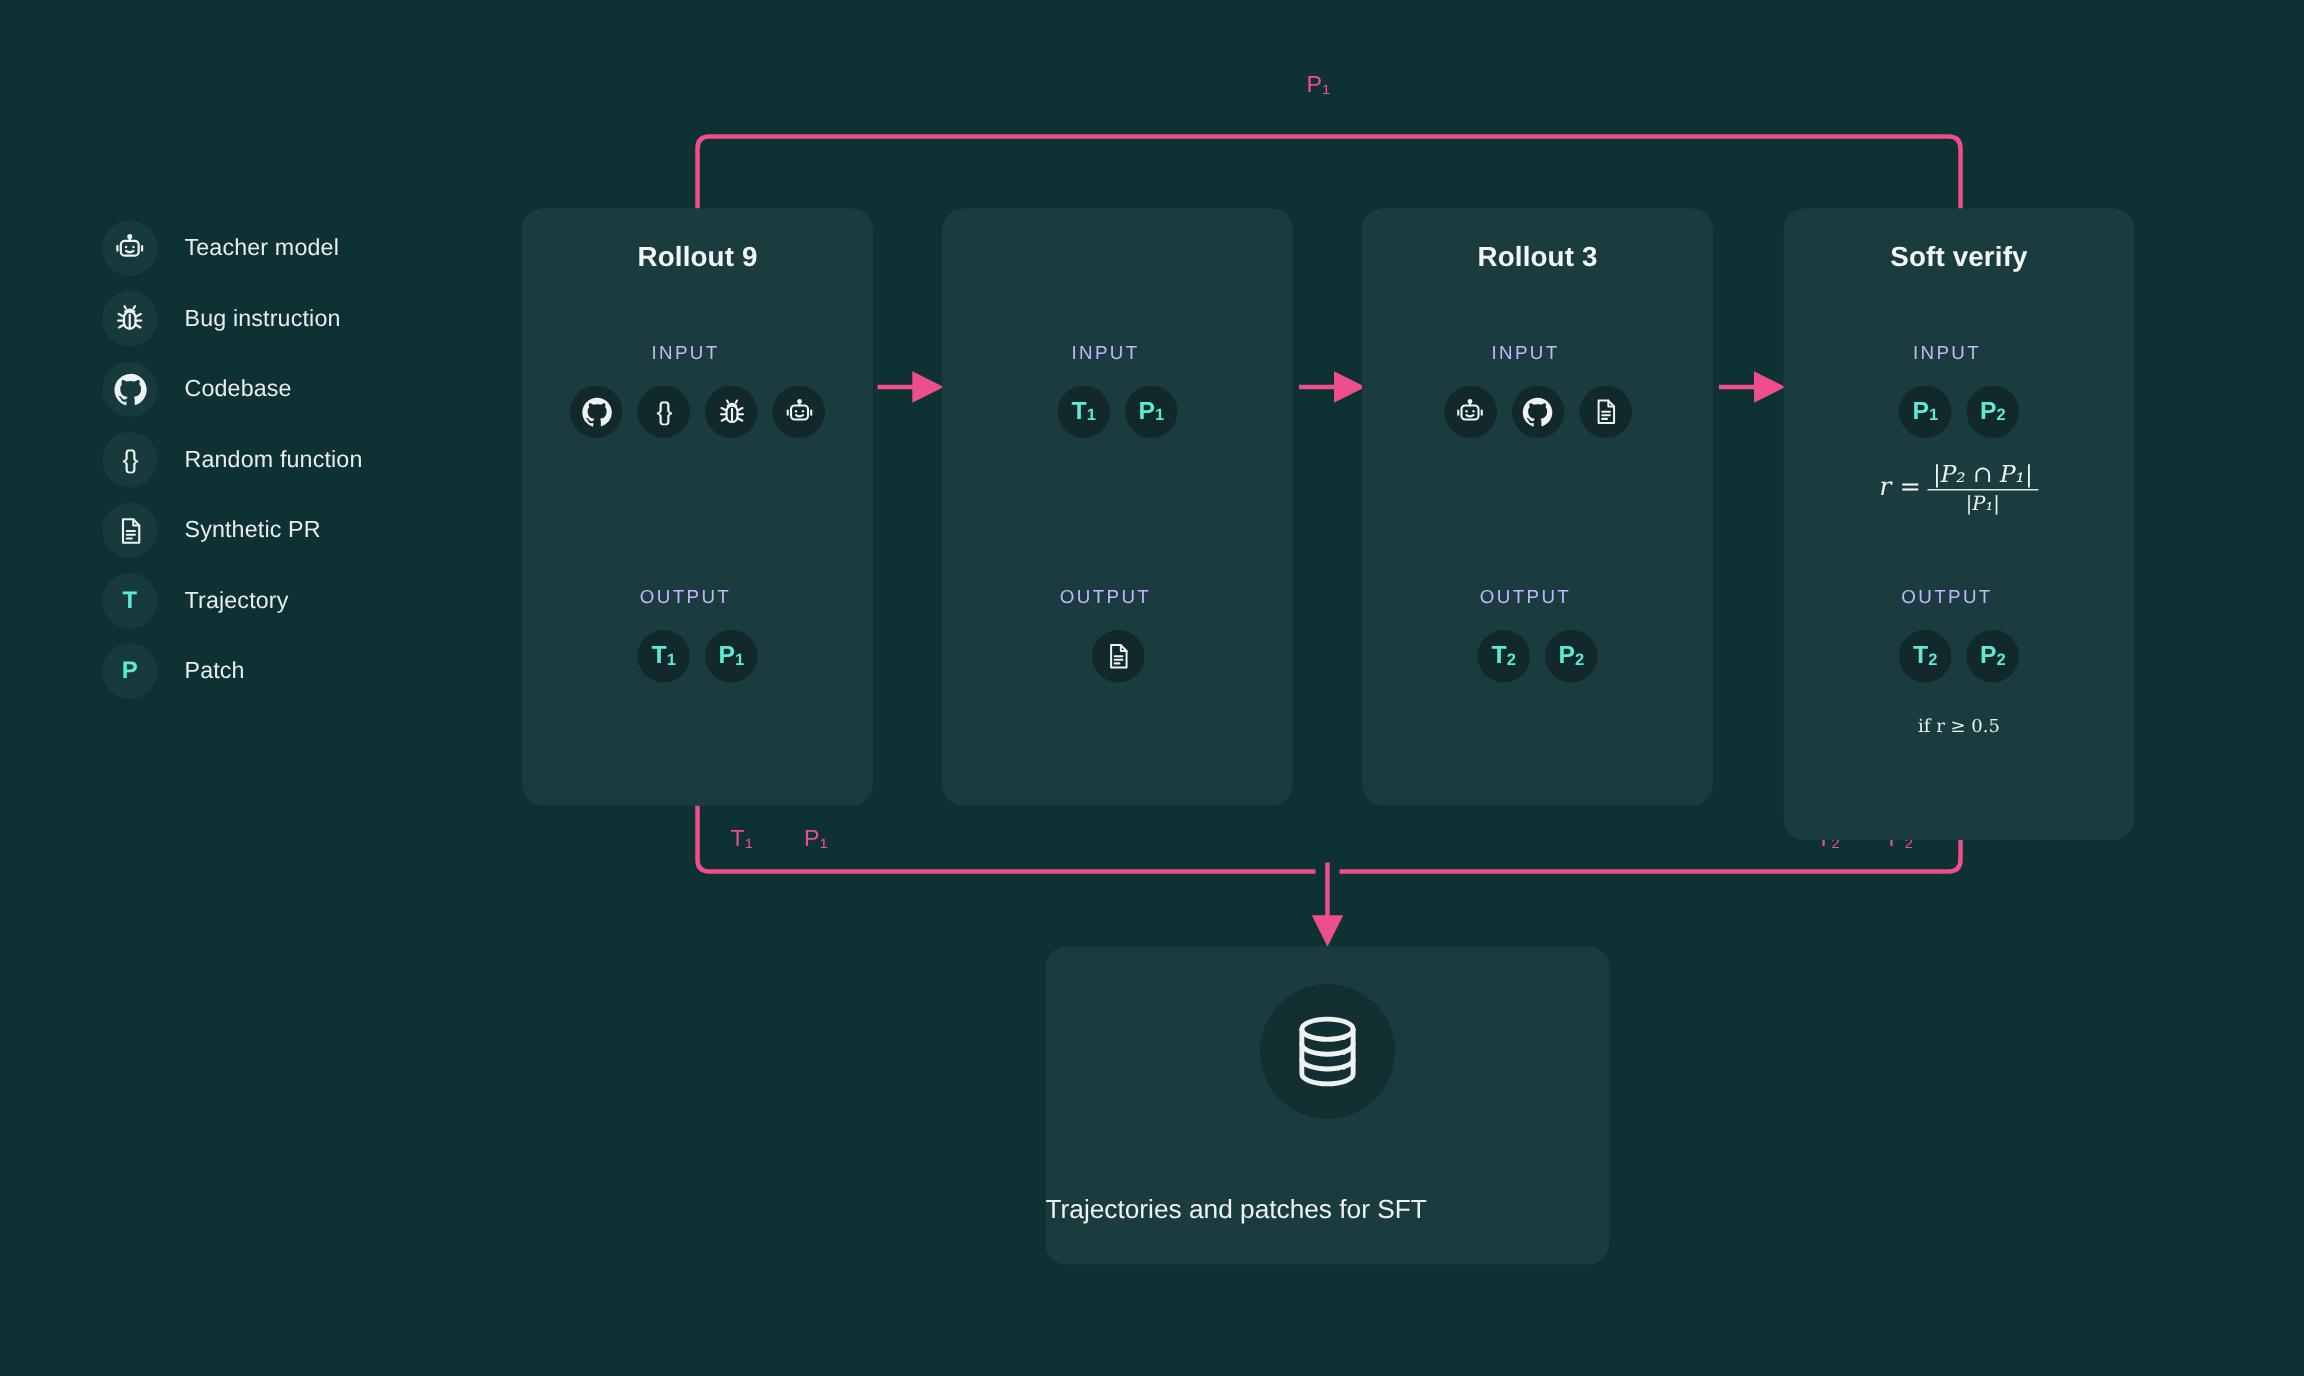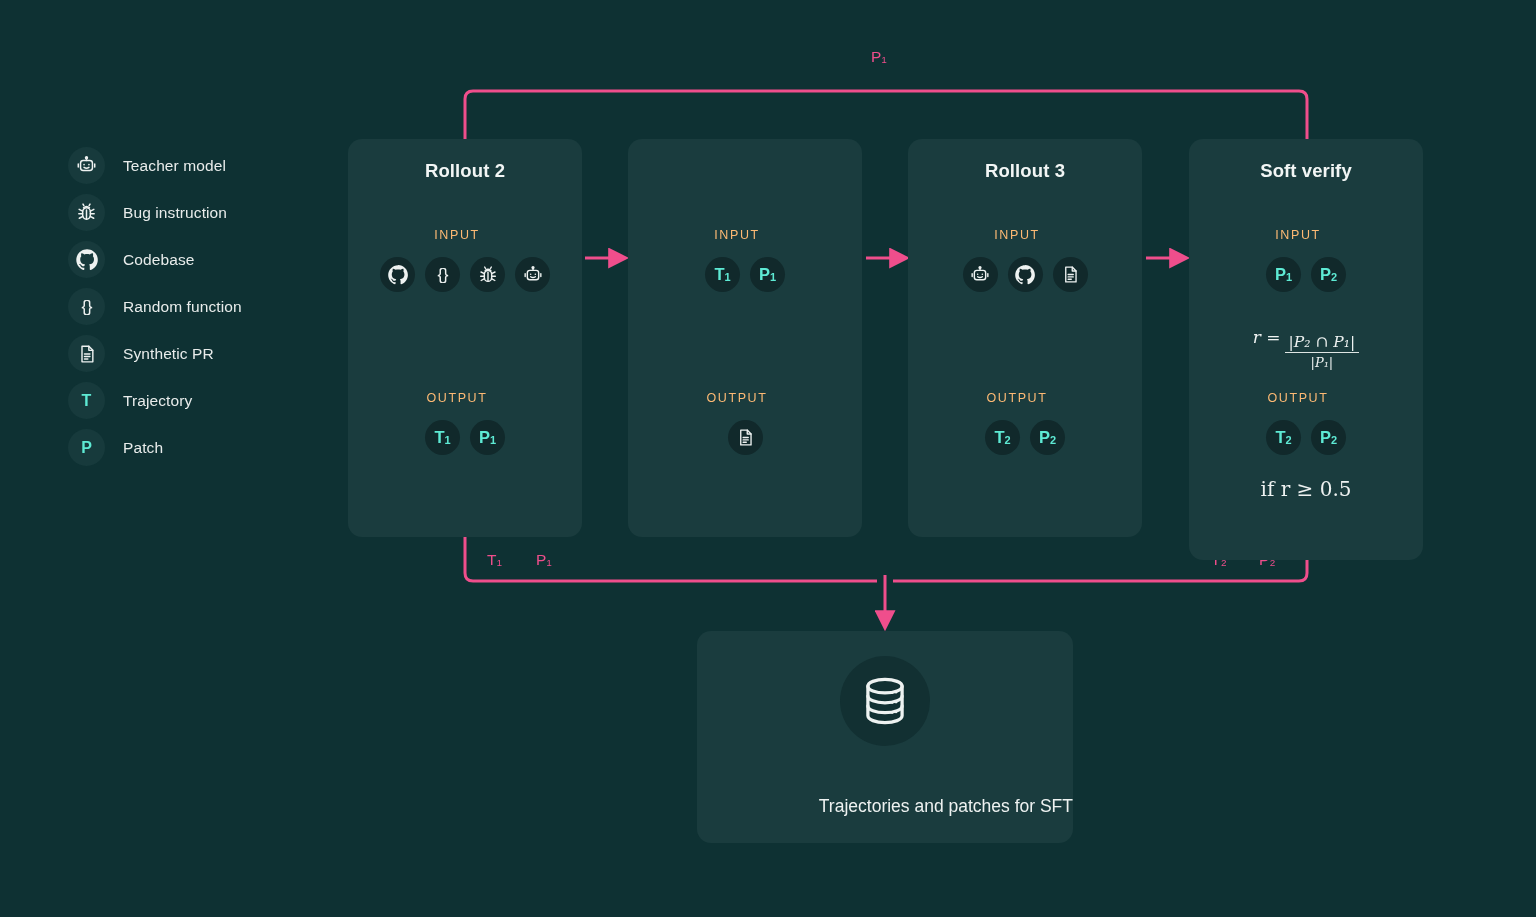--- a/index.html
+++ b/index.html
@@ -40,21 +40,21 @@
   #card1{left:628px;}
   #card2{left:908px;}
   #card3{left:1189px;height:421px;}
   .card-title{
     position:absolute;left:0;right:0;top:20px;
     text-align:center;color:#f2f6f5;font-size:18.5px;font-weight:600;
     line-height:1.28;letter-spacing:.1px;
   }
   .sect-label{
     position:absolute;left:0;right:16px;text-align:center;
-    color:#fdba74;font-size:12.5px;letter-spacing:1.6px;font-weight:500;
+    color:#c4b5fd;font-size:12.5px;letter-spacing:1.6px;font-weight:500;
   }
   .lbl-in{top:89px;}
   .lbl-out{top:252px;}
   #card3 .lbl-in{top:89px;}
   #card3 .lbl-out{top:252px;}
   .chip-row{
     position:absolute;left:0;right:0;display:flex;justify-content:center;gap:10px;
   }
   .row-in{top:118px;}
   .row-out{top:281px;}
@@ -65,44 +65,44 @@
     flex:0 0 35px;
   }
   .chip .badge-letter{font-size:16.5px;}
   .sub{font-size:11px;vertical-align:-1px;}
 
   
   .formula{
     position:absolute;left:0;right:0;top:168px;text-align:center;
     color:#eef2f1;font-family:"DejaVu Serif", serif;font-style:italic;font-size:17px;
   }
-  .frac{display:inline-block;vertical-align:middle;margin-left:4px;margin-top:26px;}
+  .frac{display:inline-block;vertical-align:middle;margin-left:4px;}
   .frac .num{display:block;padding:0 4px 1px;font-size:15.5px;}
   .frac .den{display:block;padding:2px 4px 0;border-top:1.2px solid #dfe6e4;font-size:13px;}
   .cond{
     position:absolute;left:0;right:0;top:338px;text-align:center;
-    color:#eef2f1;font-family:"DejaVu Serif", serif;font-size:20px;
+    color:#eef2f1;font-family:"DejaVu Serif", serif;font-size:12px;
   }
 
   
   #bottom-card{
     position:absolute;left:697px;top:631px;width:376px;height:212px;
     background:#1a3c3e;border-radius:14px;
   }
   .db-circle{
     position:absolute;left:50%;top:25px;transform:translateX(-50%);
     width:90px;height:90px;border-radius:50%;background:#123032;
     display:flex;align-items:center;justify-content:center;
   }
   .bc-title{
     position:absolute;left:0;right:0;top:140px;text-align:center;
     color:#ef4e8c;font-size:17.5px;font-weight:500;
   }
   .bc-sub{
-    position:absolute;left:0;right:0;top:165px;text-align:right;
+    position:absolute;left:0;right:0;top:165px;text-align:left;
     color:#eef2f1;font-size:17.5px;font-weight:500;
   }
 
   
   .conn-label{
     position:absolute;color:#ef4e8c;font-size:15.5px;font-weight:500;
     letter-spacing:.2px;
   }
   #lbl-top{left:871px;top:48px;}
   #lbl-bl-t{left:487px;top:551px;}
@@ -216,21 +216,21 @@
 
     <div class="legend-row">
       <span class="legend-badge">
         <span class="badge-letter">P</span>
       </span>
       <span class="legend-label">Patch</span>
     </div>
   </div>
 
   <div class="card" id="card0">
-    <div class="card-title">Rollout 2</div>
+    <div class="card-title">Rollout 9</div>
     <div class="sect-label lbl-in">INPUT</div>
     <div class="chip-row row-in">
       <span class="chip">
         <svg width="22" height="22" viewBox="0 0 24 24" fill="#eef2f1">
             <path d="M12 1.3C6.1 1.3 1.3 6.1 1.3 12c0 4.7 3.1 8.7 7.3 10.1.5.1.7-.2.7-.5v-1.9c-3 .6-3.6-1.4-3.6-1.4-.5-1.2-1.2-1.6-1.2-1.6-1-.7.1-.7.1-.7 1.1.1 1.6 1.1 1.6 1.1 1 1.7 2.6 1.2 3.2.9.1-.7.4-1.2.7-1.5-2.4-.3-4.9-1.2-4.9-5.4 0-1.2.4-2.1 1.1-2.9-.1-.3-.5-1.4.1-2.9 0 0 .9-.3 3 1.1.9-.2 1.8-.4 2.7-.4.9 0 1.8.1 2.7.4 2.1-1.4 3-1.1 3-1.1.6 1.5.2 2.6.1 2.9.7.8 1.1 1.7 1.1 2.9 0 4.2-2.5 5.1-4.9 5.4.4.3.7 1 .7 2v3c0 .3.2.6.7.5 4.2-1.4 7.3-5.4 7.3-10.1 0-5.9-4.8-10.7-10.7-10.7z"></path>
           </svg>
       </span>
       <span class="chip">
           <span class="brace">{ }</span>
         </span>

